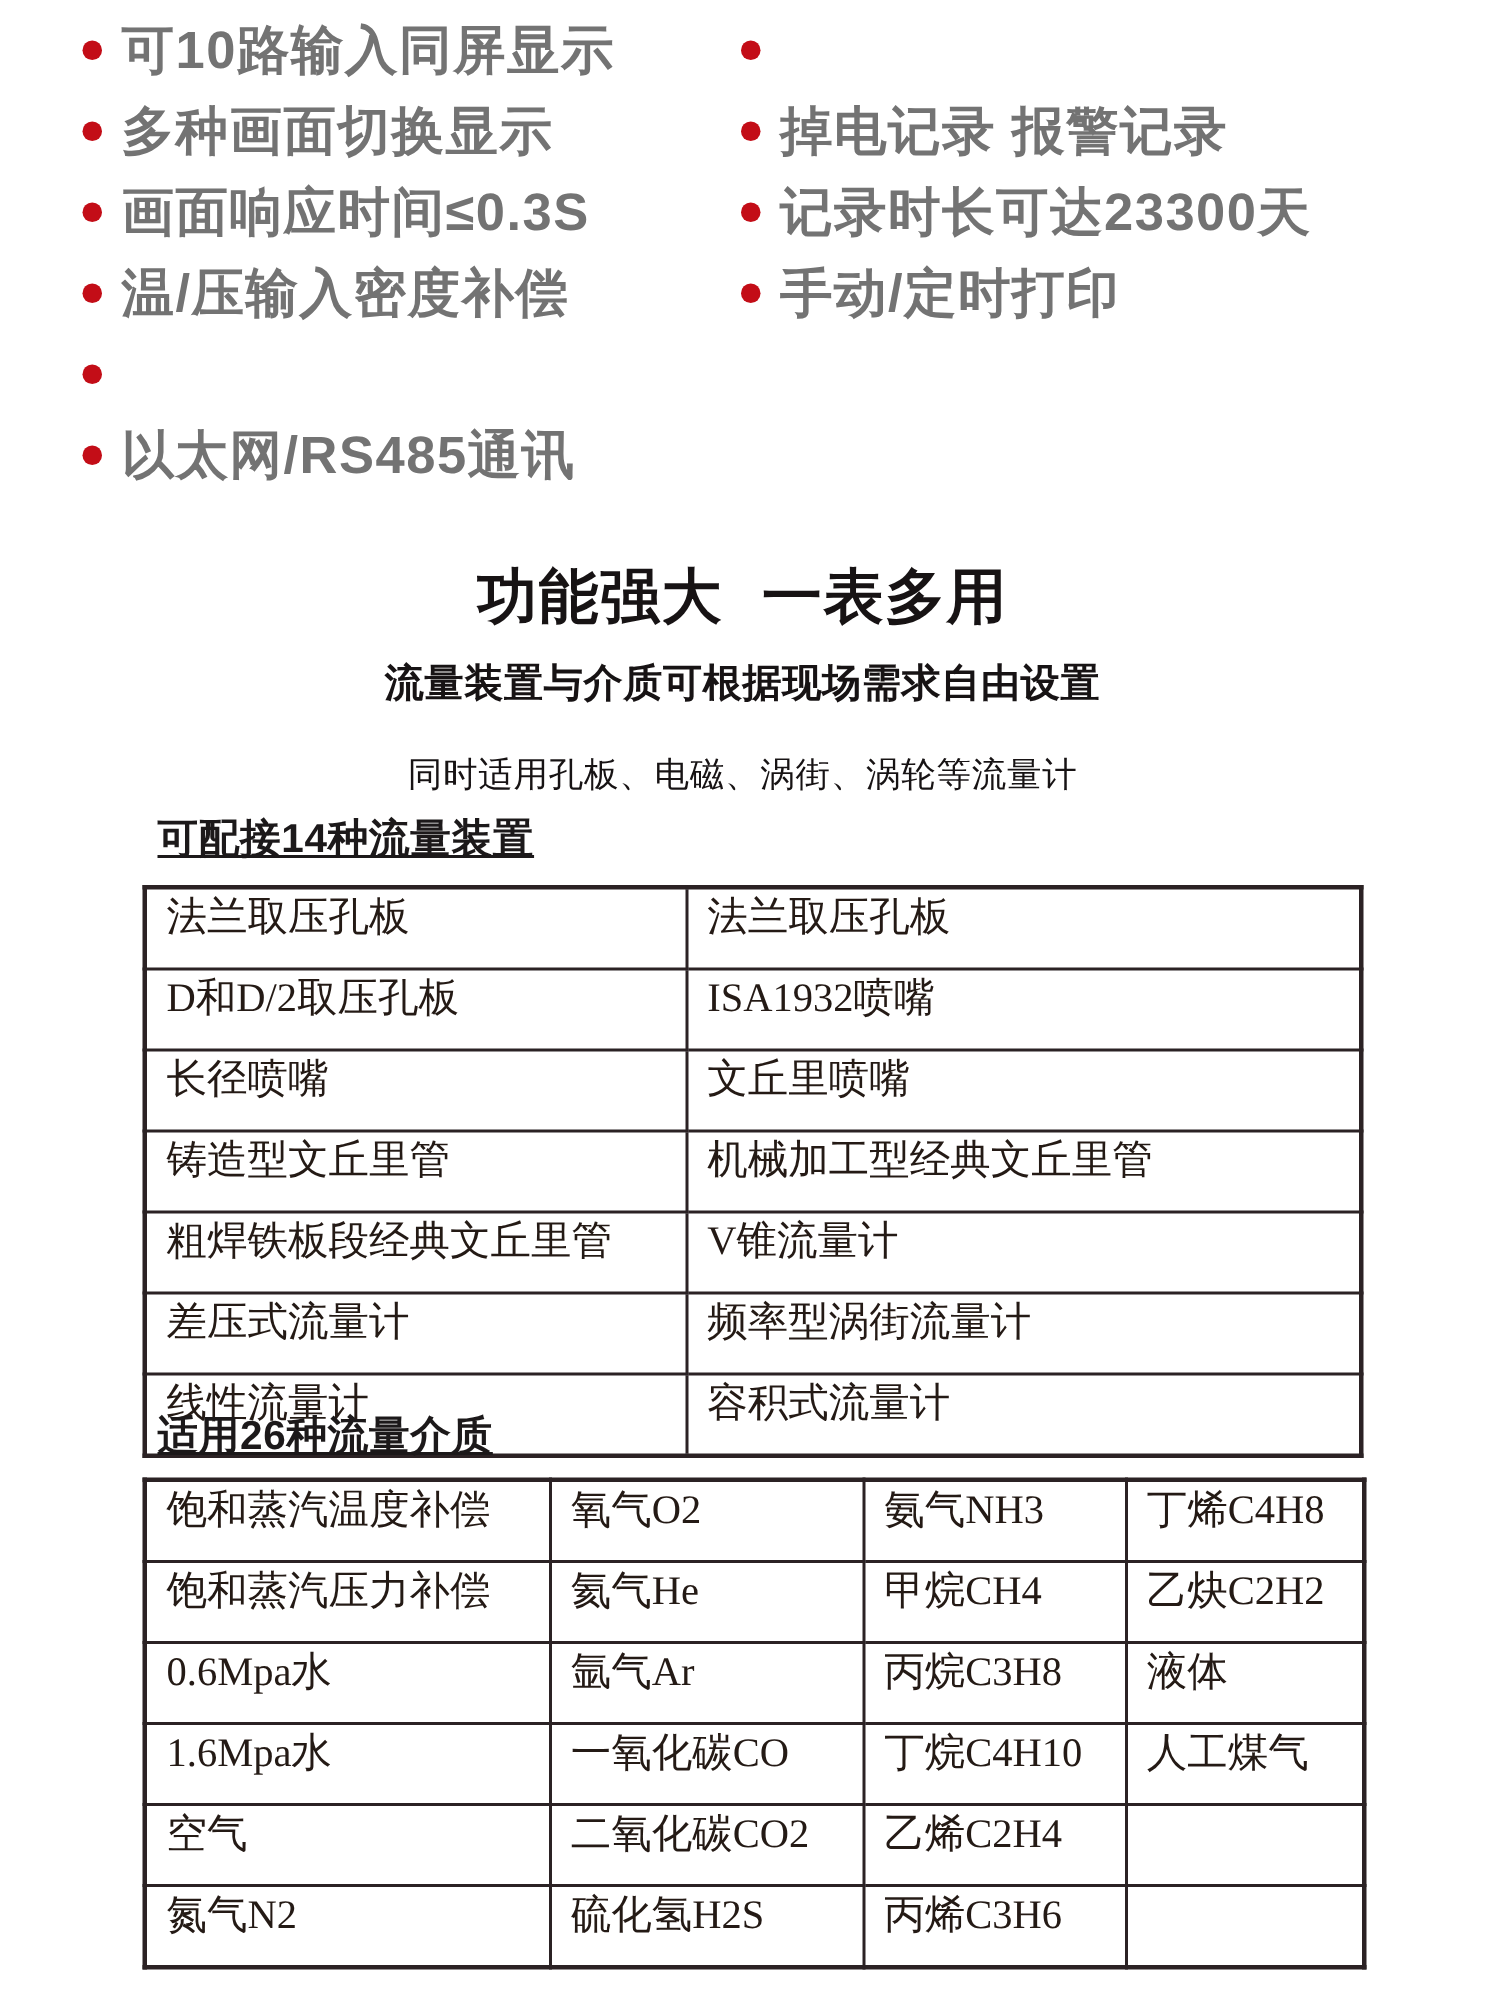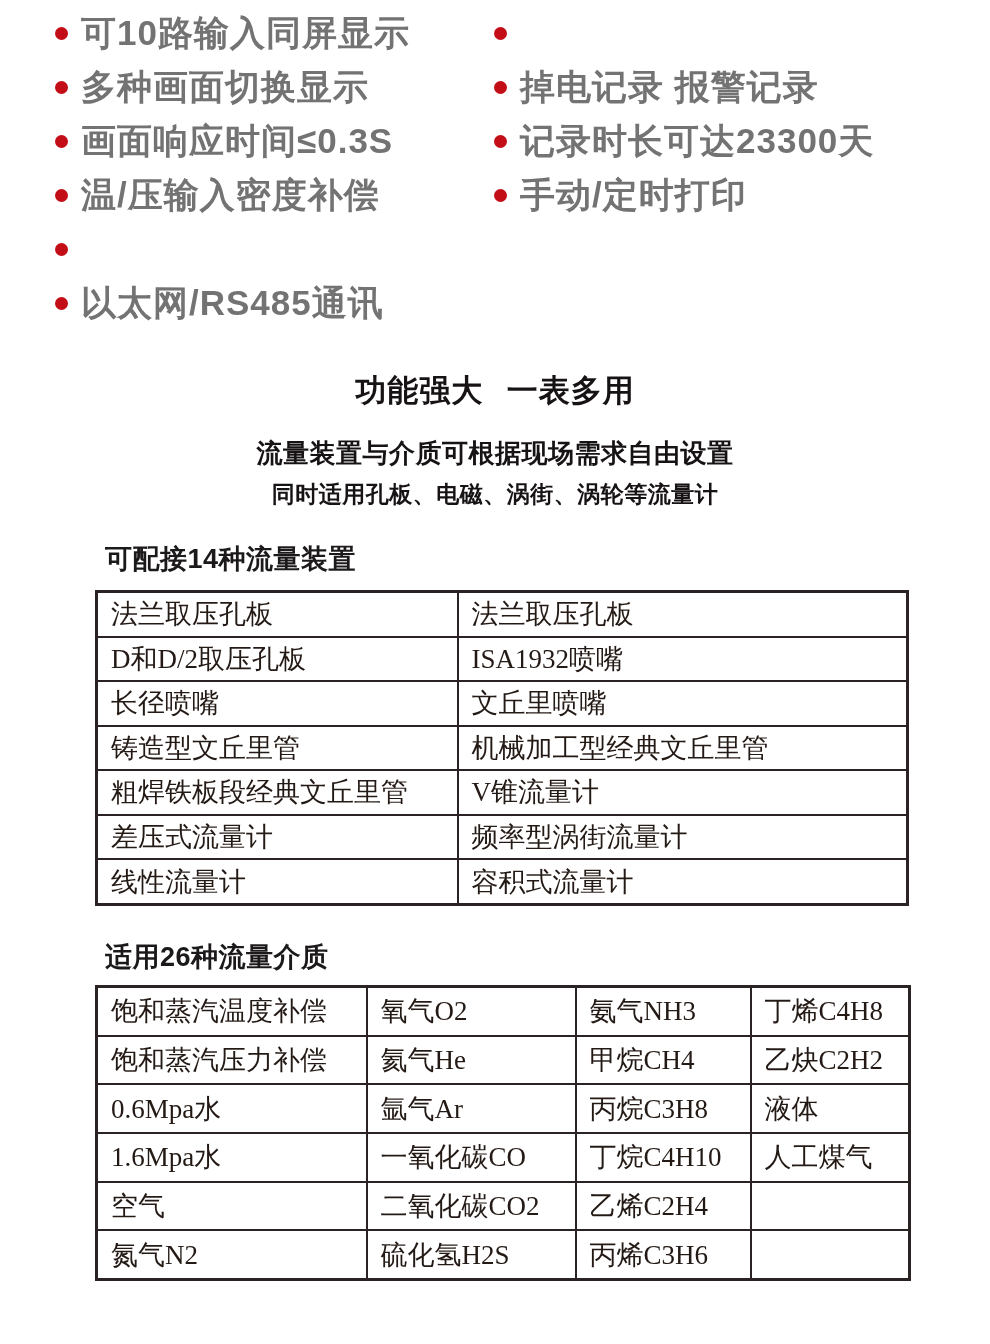--- a/index.html
+++ b/index.html
@@ -12,38 +12,38 @@
   
   .feature-col{list-style:none;margin:0;padding:0;position:absolute;top:6px;}
   .feature-col.left{left:55px;}
   .feature-col.right{left:494px;}
   .feature-col li{height:54px;display:flex;align-items:center;}
   .dot{width:13px;height:13px;border-radius:50%;background:#c30d17;margin-right:13px;flex:none;}
   .ftext{font-size:35px;font-weight:700;letter-spacing:1px;white-space:nowrap;color:#737373;}
 
   
   .heading{position:absolute;left:0;top:370px;width:990px;text-align:center;color:#171314;}
-  .h-title{font-size:31px;font-weight:900;letter-spacing:1px;word-spacing:14px;white-space:nowrap;}
-  .h-sub1{margin-top:24px;font-size:26px;font-weight:600;letter-spacing:0.5px;white-space:nowrap;}
-  .h-sub2{margin-top:8px;font-size:23px;font-weight:700;letter-spacing:0.5px;white-space:nowrap;}
+  .h-title{font-size:40px;font-weight:900;letter-spacing:1px;word-spacing:14px;white-space:nowrap;}
+  .h-sub1{margin-top:13px;font-size:26px;font-weight:600;letter-spacing:0.5px;white-space:nowrap;}
+  .h-sub2{margin-top:28px;font-size:23px;font-weight:400;letter-spacing:0.5px;white-space:nowrap;}
 
   
-  .tbl-title{position:absolute;left:105px;font-size:27px;font-weight:600;color:#1c191a;letter-spacing:0.5px;}
+  .tbl-title{position:absolute;left:105px;font-size:27px;font-weight:600;color:#1c191a;letter-spacing:0.5px;text-decoration:underline;}
   .tbl-title.t1{top:541px;}
   .tbl-title.t2{top:939px;}
 
   
   table.tbl{
     position:absolute;left:95px;border-collapse:collapse;table-layout:fixed;
     font-family:"Liberation Serif",serif;font-size:27px;color:#241a15;
     border:3px solid #2b2224;
   }
   table.tbl td{
     border:2px solid #2b2224;
-    padding:0 4px 0 13px;
+    padding:0 4px 16px 13px;
     vertical-align:middle;
     white-space:nowrap;overflow:hidden;
   }
   table.tbl1{top:590px;width:811px;height:316px;}
   table.tbl2{top:985px;width:813px;height:296px;}
 </style>
 </head>
 <body>
 
 <ul class="feature-col left">

